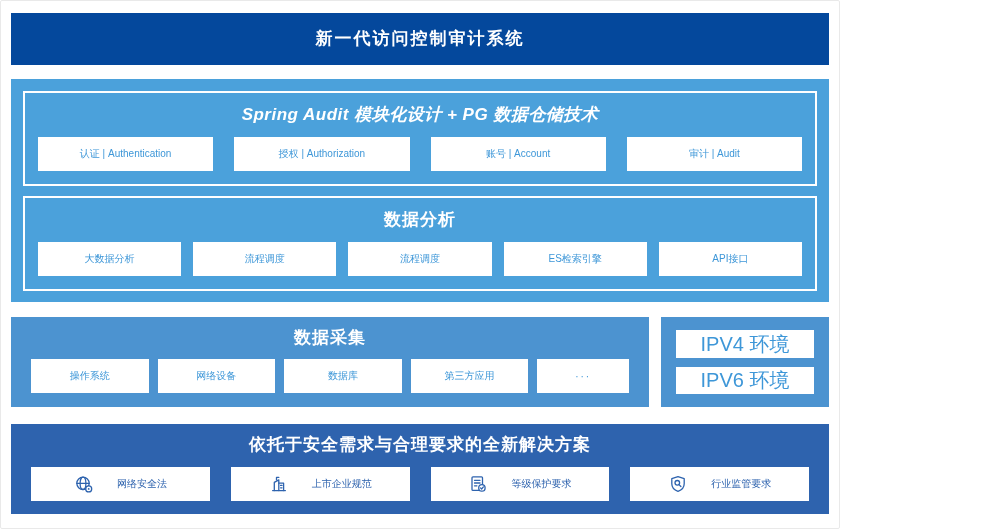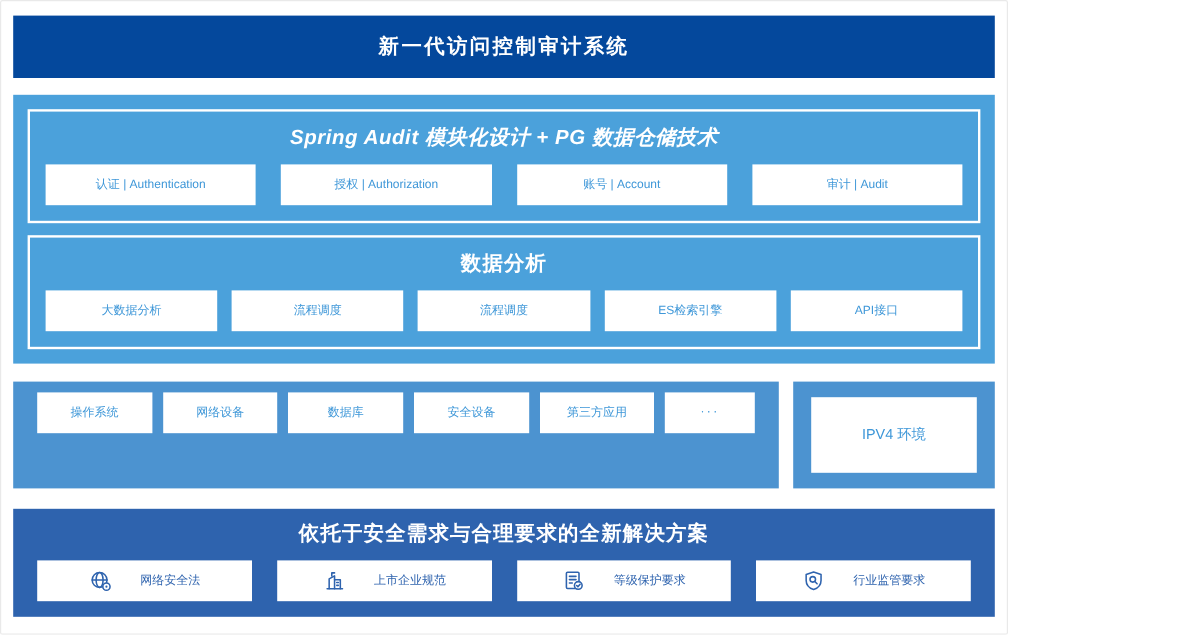--- a/index.html
+++ b/index.html
@@ -56,21 +56,21 @@
   .collect .group-title { line-height:24px; margin-bottom:9px; }
   .collect .white-box.narrow { flex:0.78; letter-spacing:2px; }
 
   .env-panel {
     width:168px; background:#4C93D0;
     padding:13px 15px; display:flex; flex-direction:column; gap:9px;
   }
   .env-box {
     flex:1; background:#ffffff;
     display:flex; align-items:center; justify-content:center;
-    color:#3E97D8; font-size:12px;
+    color:#3E97D8; font-size:20px;
   }
 
   
   .solution { height:90px; background:#2E63AE; padding:9px 20px 0; }
   .solution .group-title { line-height:24px; margin-bottom:10px; }
   .solution .white-box { color:#2E63AE; gap:23px; }
   .sol-icon { width:20px; height:20px; flex:0 0 auto; display:block; }
   .sol-icon svg { display:block; width:20px; height:20px; stroke:#2E63AE; fill:none;
                   stroke-width:1.3; stroke-linecap:round; stroke-linejoin:round; }
 </style>
@@ -122,45 +122,46 @@
             <span>API接口</span>
           </div>
       </div>
     </div>
 
   </div>
 
   <div class="collect-row">
 
     <div class="collect">
+      <div class="group-title">数据采集</div>
       <div class="row gap-xs">
         <div class="white-box">
             <span>操作系统</span>
           </div>
         <div class="white-box">
             <span>网络设备</span>
           </div>
         <div class="white-box">
             <span>数据库</span>
-          </div>
-        <div class="white-box">
-            <span>安全设备</span>
           </div>
         <div class="white-box">
             <span>第三方应用</span>
           </div>
         <div class="white-box narrow">
             <span>···</span>
           </div>
       </div>
     </div>
 
     <div class="env-panel">
       <div class="env-box">
           <span>IPV4 环境</span>
+        </div>
+      <div class="env-box">
+          <span>IPV6 环境</span>
         </div>
     </div>
 
   </div>
 
   <div class="solution">
     <div class="group-title">依托于安全需求与合理要求的全新解决方案</div>
     <div class="row gap-lg">
 
       <div class="white-box">

